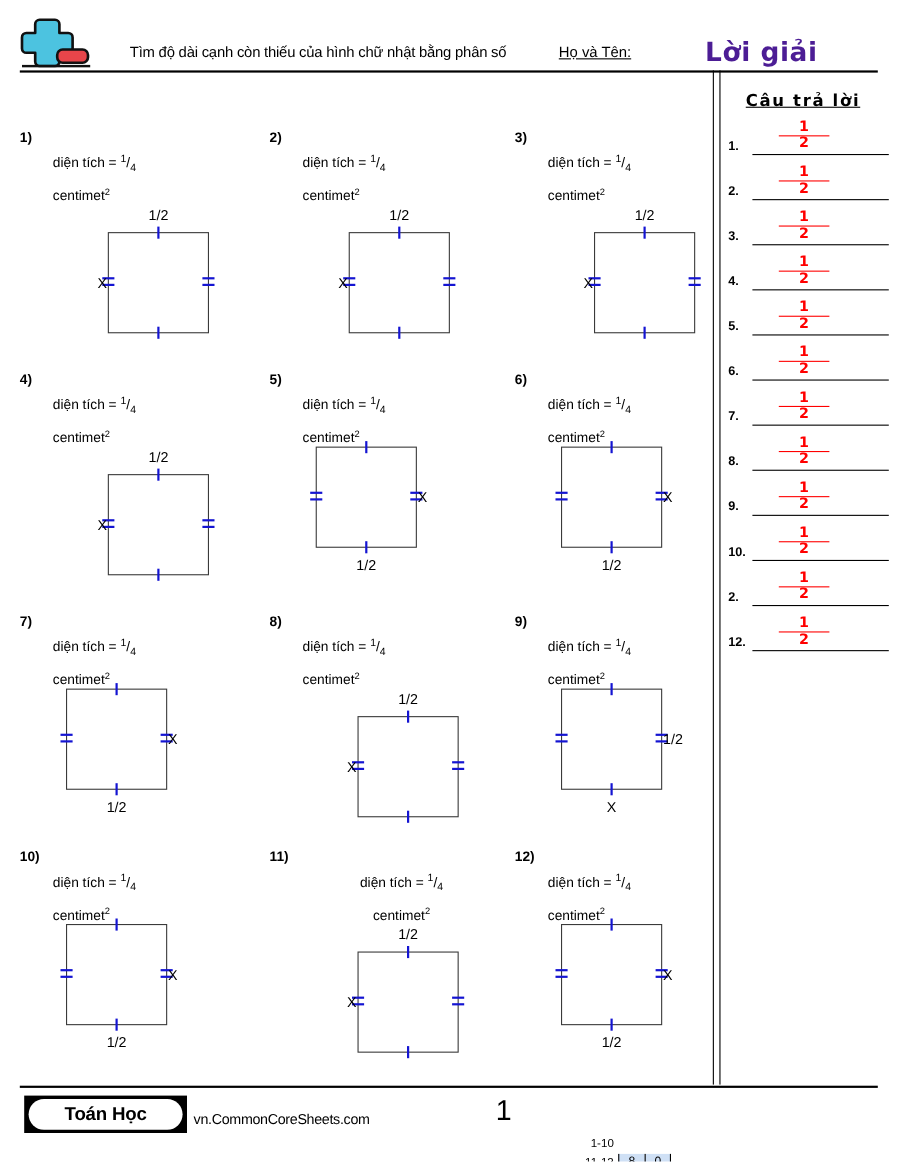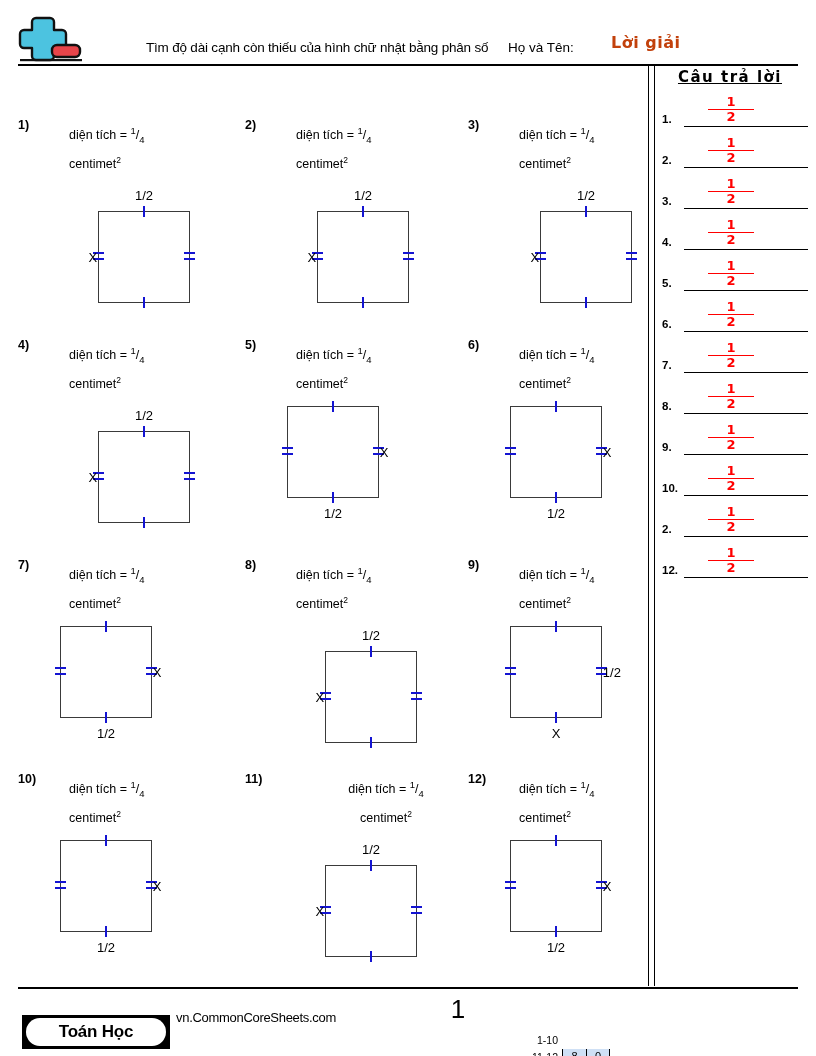--- a/index.html
+++ b/index.html
@@ -14,29 +14,29 @@
 
   
   .header {
     position: absolute; left: 0; top: 0; width: 816px; height: 66px;
   }
   .logo {
     position: absolute; left: 18px; top: 14px; width: 66px; height: 50px;
   }
   .header-title {
     position: absolute; left: 118px; top: 40px;
-    font-size: 13.5px; letter-spacing: -0.2px; white-space: nowrap; margin-left: 28px;
+    font-size: 13.5px; letter-spacing: -0.2px; white-space: nowrap;
   }
   .name-label {
     position: absolute; left: 508px; top: 40px;
-    font-size: 13.5px; white-space: nowrap;
+    font-size: 13.5px; white-space: nowrap; text-decoration: underline;
   }
   .answer-key-word {
-    position: absolute; left: 611px; top: 33px;
-    font-size: 16px; font-weight: bold; color: #c2410c;
+    position: absolute; left: 641px; top: 33px;
+    font-size: 24px; font-weight: bold; color: #4c1d95;
     font-family: "DejaVu Sans", sans-serif;
     letter-spacing: 0.5px; white-space: nowrap;
   }
   .header-rule {
     position: absolute; left: 18px; top: 64px; width: 780px; height: 2px;
     background: #000;
   }
 
   
   .instructions {
@@ -50,21 +50,21 @@
     position: absolute; left: 648px; top: 64px; width: 7px; height: 922px;
   }
   .divider .l1, .divider .l2 {
     position: absolute; top: 0; width: 1px; height: 100%; background: #000;
   }
   .divider .l1 { left: 0; }
   .divider .l2 { left: 6px; }
 
   
   .answers {
-    position: absolute; left: 662px; top: 68px; width: 146px;
+    position: absolute; left: 662px; top: 82px; width: 146px;
   }
   .answers-title {
     font-size: 15px; font-weight: bold; text-decoration: underline;
     letter-spacing: 1.5px; text-align: center; width: 136px;
     font-family: "DejaVu Sans", sans-serif;
   }
   .ans-row {
     position: relative; height: 41px; width: 146px;
   }
   .ans-num {
@@ -87,22 +87,22 @@
 
   
   .problem {
     position: absolute; width: 215px; height: 215px;
   }
   .p-num {
     position: absolute; left: 0; top: 0;
     font-size: 12.5px; font-weight: bold;
   }
   .p-text {
-    position: absolute; left: 30px; top: 2px; width: 180px;
-    font-size: 12.5px; line-height: 21px; margin-left: 21px;
+    position: absolute; left: 30px; top: 16px; width: 180px;
+    font-size: 12.5px; line-height: 21px;
   }
   .p-text .frac-inline { white-space: nowrap; }
   .p-text sup { font-size: 8.5px; vertical-align: super; }
   .p-text .fnum { font-size: 9.5px; vertical-align: super; }
   .p-text .fden { font-size: 9.5px; vertical-align: sub; }
 
   
   .shape-wrap {
     position: absolute; width: 215px; height: 150px; top: 48px; left: 0;
   }
@@ -129,21 +129,21 @@
   .lbl-right  { left: 102%; top: 50%; transform: translateY(-50%); }
 
   
   .footer-rule {
     position: absolute; left: 18px; top: 987px; width: 780px; height: 2px;
     background: #000;
   }
   .brand-badge {
     position: absolute; left: 22px; top: 996px;
     width: 148px; height: 34px; background: #000;
-    display: flex; align-items: center; justify-content: center; margin-top: 19px;
+    display: flex; align-items: center; justify-content: center;
   }
   .brand-pill {
     width: 140px; height: 28px; background: #fff;
     border-radius: 14px;
     display: flex; align-items: center; justify-content: center;
     font-size: 17px; font-weight: bold; letter-spacing: -0.2px;
   }
   .site-url {
     position: absolute; left: 176px; top: 1010px;
     font-size: 13px; letter-spacing: -0.3px;

